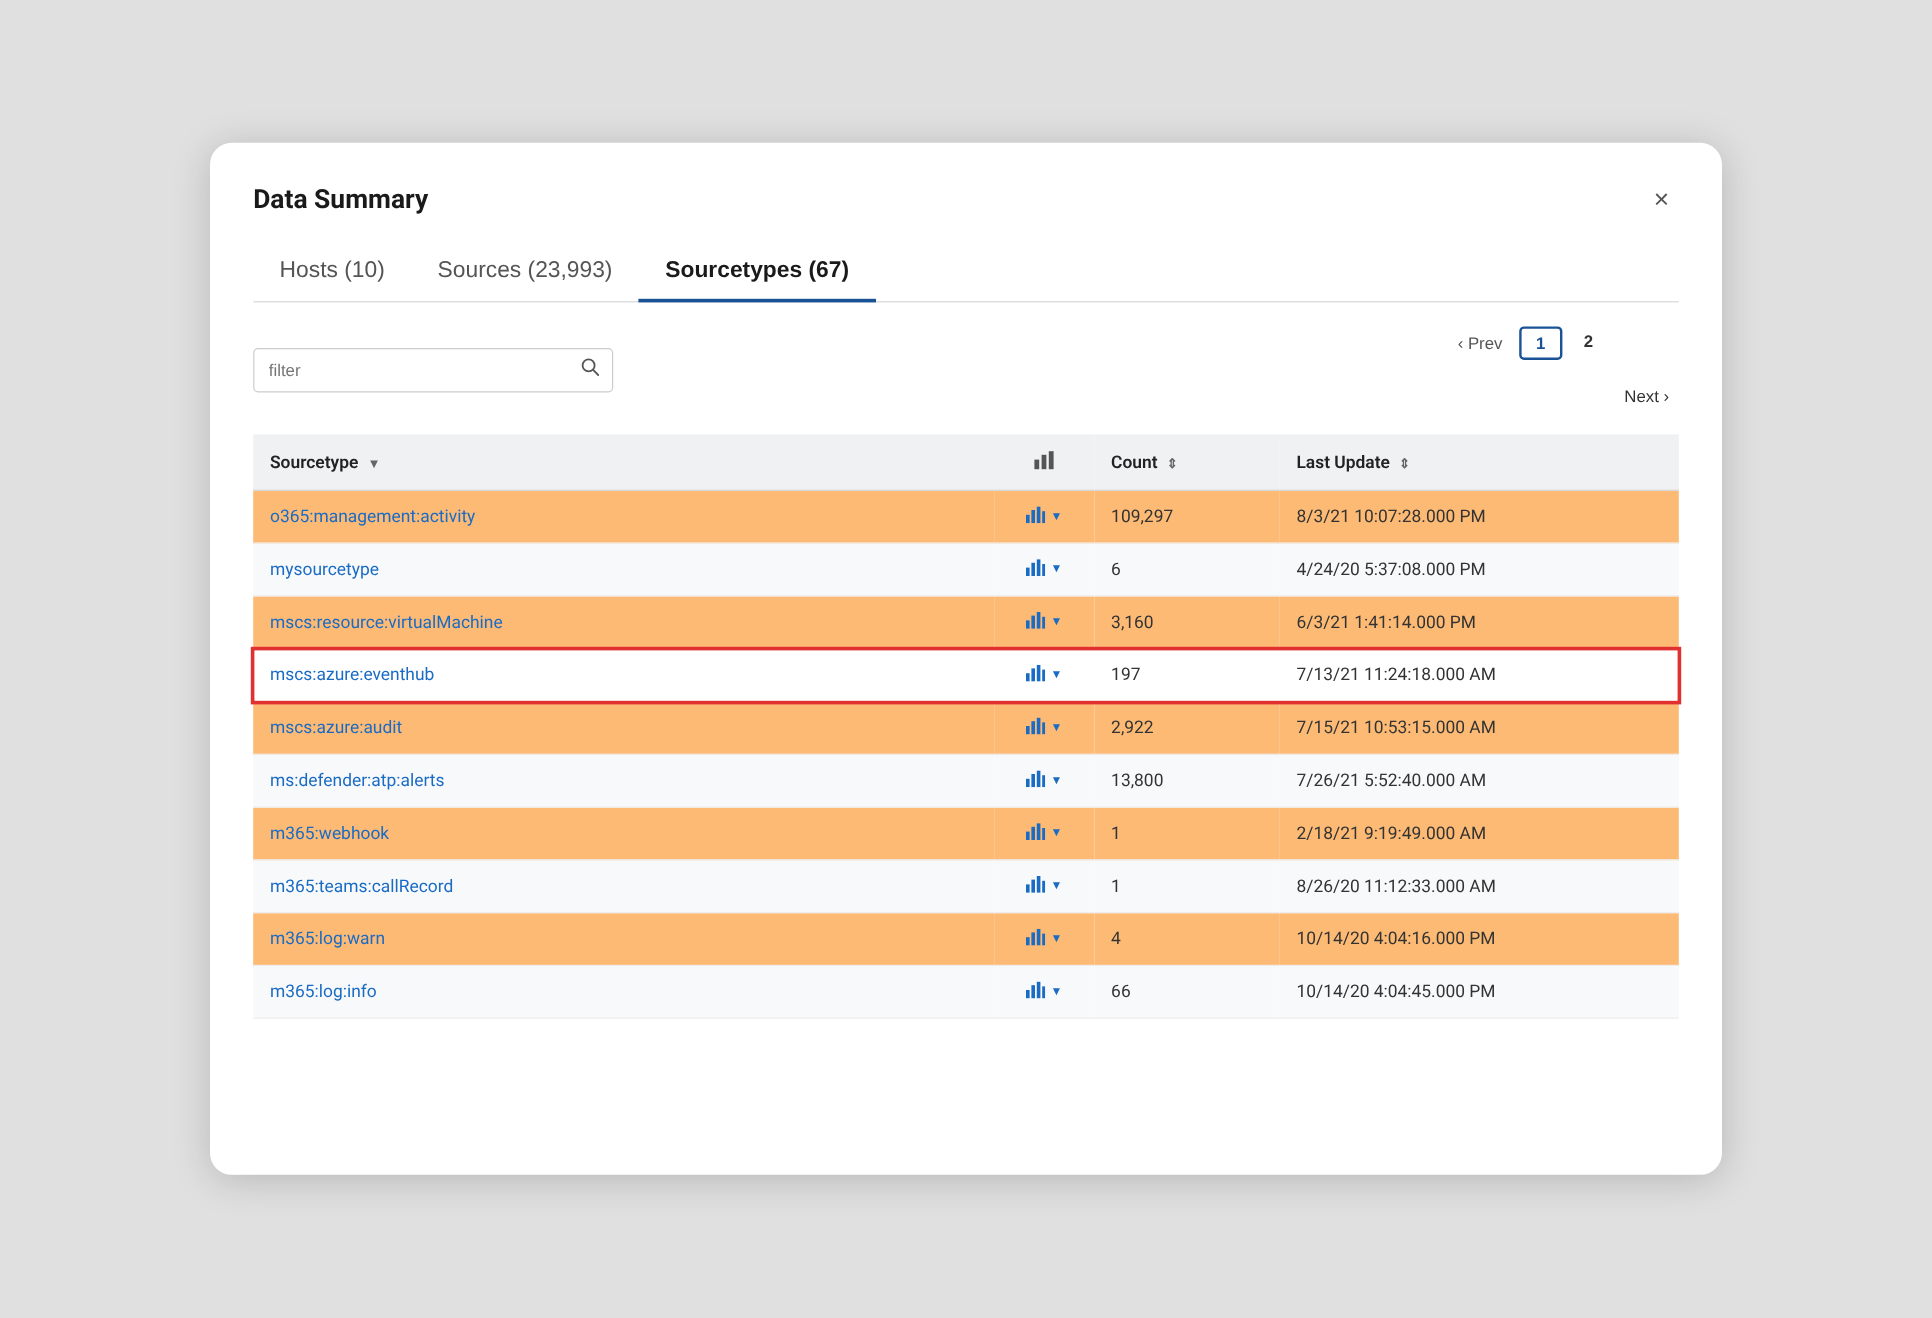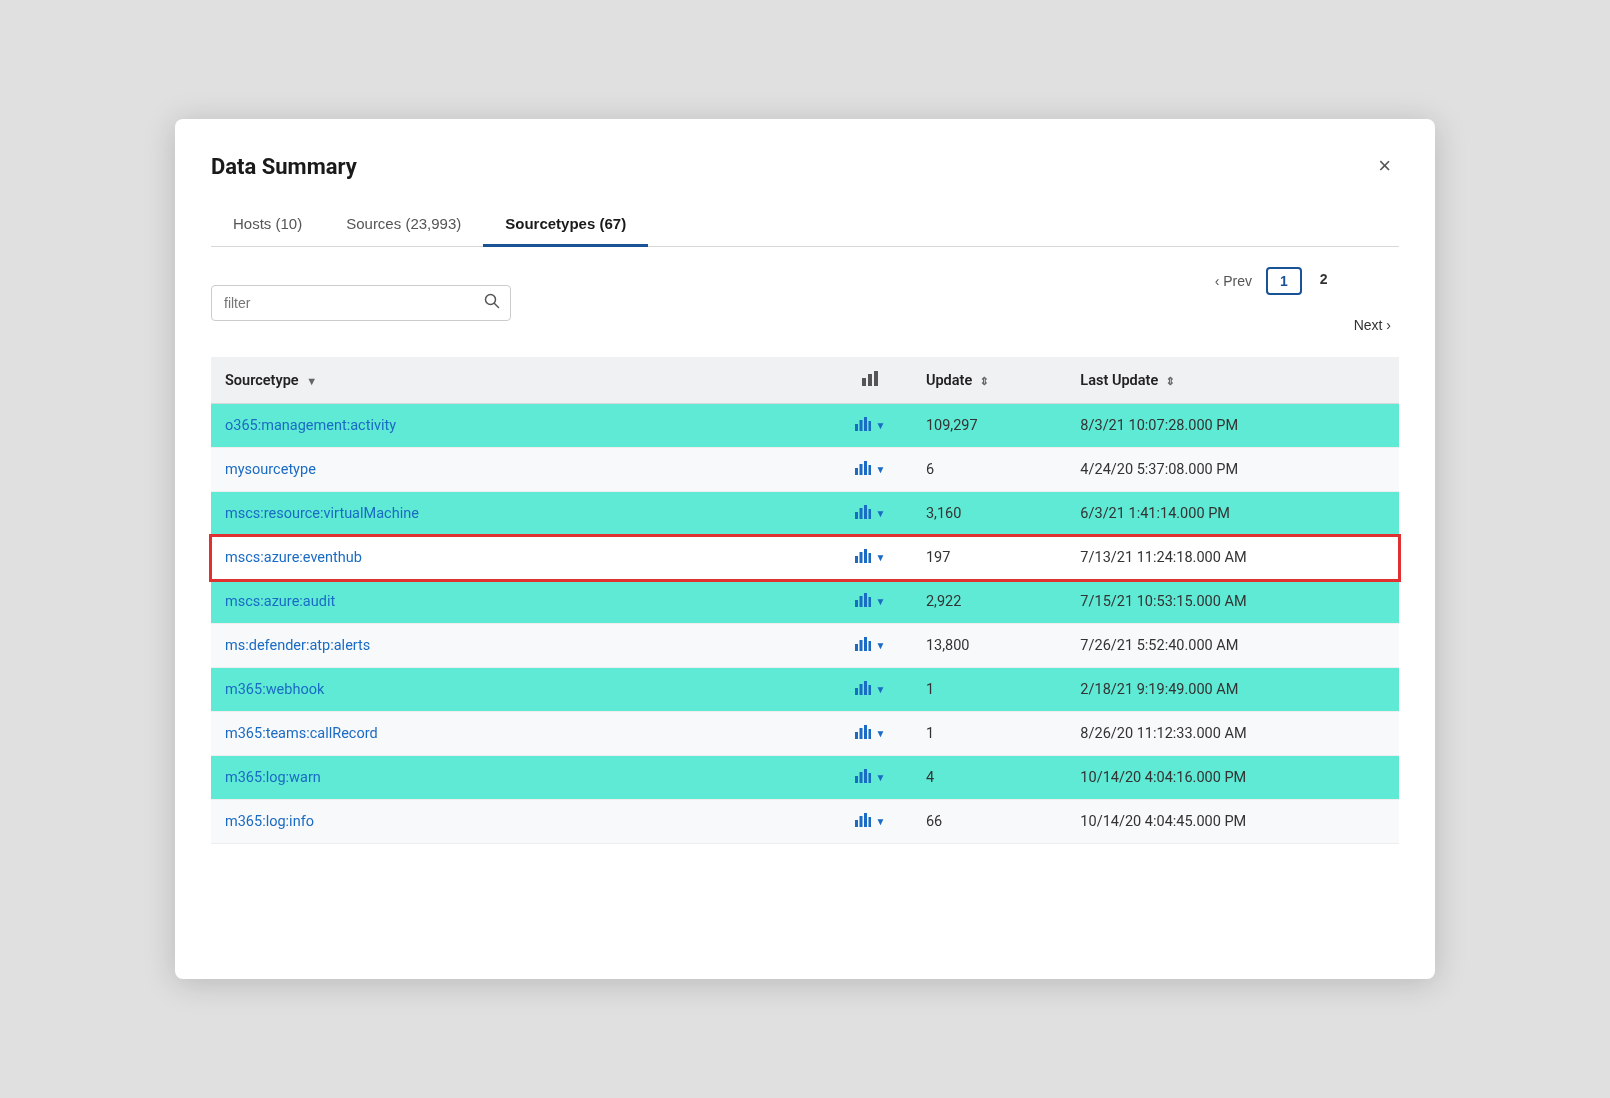--- a/index.html
+++ b/index.html
@@ -6,21 +6,21 @@
     body {
       background: #e0e0e0;
       display: flex;
       align-items: center;
       justify-content: center;
       min-height: 100vh;
       font-family: -apple-system, BlinkMacSystemFont, "Segoe UI", Roboto, Arial, sans-serif;
     }
     .modal {
       background: #fff;
-      border-radius: 8px;
+      border-radius: 18px;
       box-shadow: 0 4px 32px rgba(0,0,0,0.18);
       width: 1260px;
       min-height: 860px;
       padding: 32px 36px 36px 36px;
       position: relative;
     }
     .modal-header {
       display: flex;
       align-items: center;
       justify-content: space-between;
@@ -42,21 +42,21 @@
     }
     .tabs {
       display: flex;
       gap: 0;
       border-bottom: 1px solid #d8d8d8;
       margin-bottom: 20px;
     }
     .tab {
       padding: 10px 22px 12px 22px;
       cursor: pointer;
-      font-size: 15px;
+      font-size: 19px;
       color: #555;
       border-bottom: 3px solid transparent;
       margin-bottom: -1px;
       background: none;
       border-top: none;
       border-left: none;
       border-right: none;
     }
     .tab.active {
       color: #1a1a1a;
@@ -152,21 +152,21 @@
       user-select: none;
     }
     thead th .sort-icon {
       display: inline-block;
       margin-left: 4px;
       font-size: 11px;
       color: #666;
     }
     tbody tr {
       border-bottom: 1px solid #eee;
-      background: #5eead4;
+      background: #fdba74;
     }
     tbody tr:nth-child(even) {
       background: #f8f9fb;
     }
     tbody tr.highlighted {
       background: #fff !important;
       outline: 3px solid #e03030;
       outline-offset: -1px;
       position: relative;
       z-index: 1;
@@ -250,21 +250,21 @@
           <span class="sort-icon">▼</span>
         </th>
         <th class="col-chart">
           <svg width="18" height="18" viewBox="0 0 18 18" fill="none">
             <rect x="1" y="9" width="4" height="8" fill="#555"></rect>
             <rect x="7" y="5" width="4" height="12" fill="#555"></rect>
             <rect x="13" y="2" width="4" height="15" fill="#555"></rect>
           </svg>
         </th>
         <th class="col-count">
-          <span>Update</span>
+          <span>Count</span>
           <span class="sort-icon">⇕</span>
         </th>
         <th class="col-lastupdate">
           <span>Last Update</span>
           <span class="sort-icon">⇕</span>
         </th>
       </tr>
     </thead>
     <tbody id="table-body">
     <tr>

